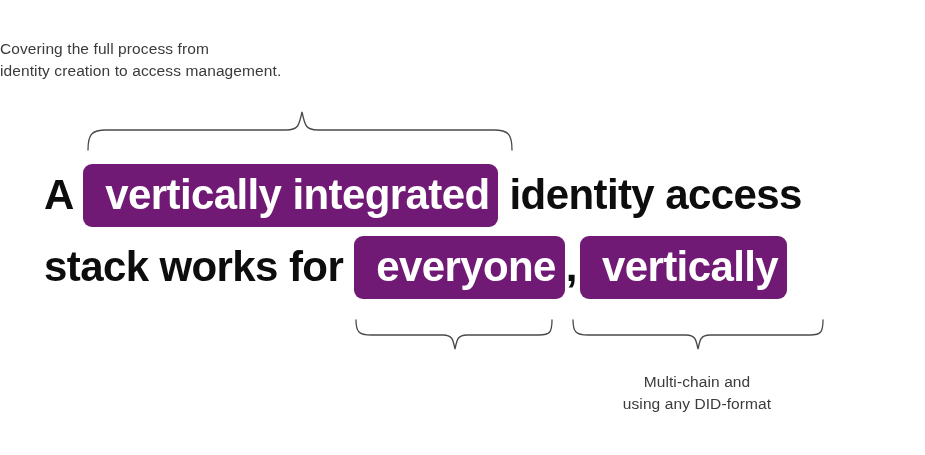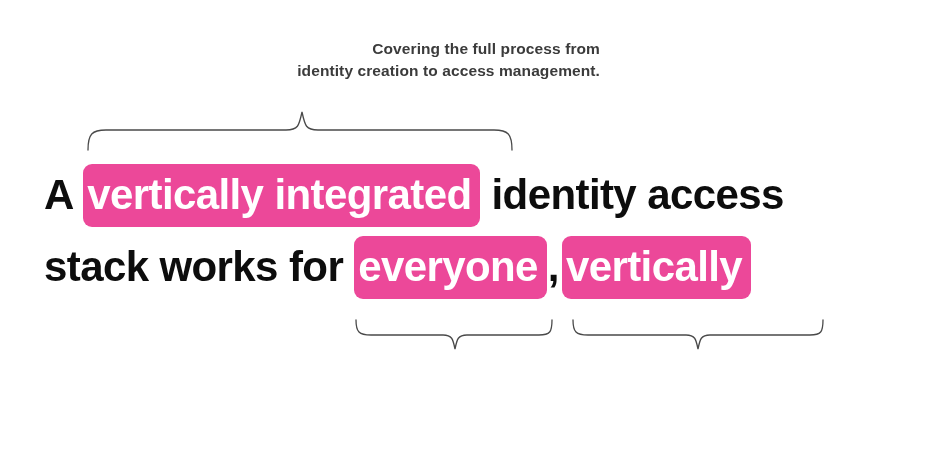--- a/index.html
+++ b/index.html
@@ -33,22 +33,21 @@
     letter-spacing: 0.1px;
   }
   .annotation .ln {
     display: block;
   }
 
   #caption-top {
     left: 0;
     top: 38px;
     width: 600px;
-    text-align: right;
-    font-weight: bold;
+    text-align: left;
   }
   #caption-bottom-left {
     left: 355px;
     top: 371px;
     width: 200px;
   }
   #caption-bottom-right {
     left: 572px;
     top: 371px;
     width: 250px;
@@ -74,24 +73,24 @@
     line-height: 72px;
     color: #0d0d0d;
     letter-spacing: -0.6px;
     white-space: nowrap;
   }
   .headline .line {
     display: block;
     height: 72px;
   }
   .hl {
-    background: #ec4899;
+    background: #701a75;
     color: #ffffff;
     border-radius: 9px;
-    padding: 7px 9px 9px 4px;
+    padding: 7px 9px 9px 22px;
     box-decoration-break: clone;
     -webkit-box-decoration-break: clone;
   }
   .comma {
     color: #0d0d0d;
     padding: 0 3px 0 1px;
   }
 </style>
 </head>
 <body>
@@ -120,14 +119,18 @@
     <path d="M7 2 C7 14, 10 17, 22 17 L94 17 C103 17, 104 21, 106 31
              C108 21, 109 17, 118 17 L190 17 C201 17, 203 14, 203 2" stroke="#4a4a4a" stroke-width="1.3" stroke-linecap="round" fill="none"></path>
   </svg>
 
 
   <svg class="brace" id="brace-bot-right" width="264" height="40" viewBox="0 0 264 40" fill="none">
     <path d="M7 2 C7 14, 10 17, 22 17 L120 17 C129 17, 130 21, 132 31
              C134 21, 135 17, 144 17 L244 17 C255 17, 257 14, 257 2" stroke="#4a4a4a" stroke-width="1.3" stroke-linecap="round" fill="none"></path>
   </svg>
 
+  <div class="annotation" id="caption-bottom-right">
+    <span class="ln">Multi-chain and</span>
+    <span class="ln">using any DID-format</span>
+  </div>
 
 </div>
 
 </body></html>

